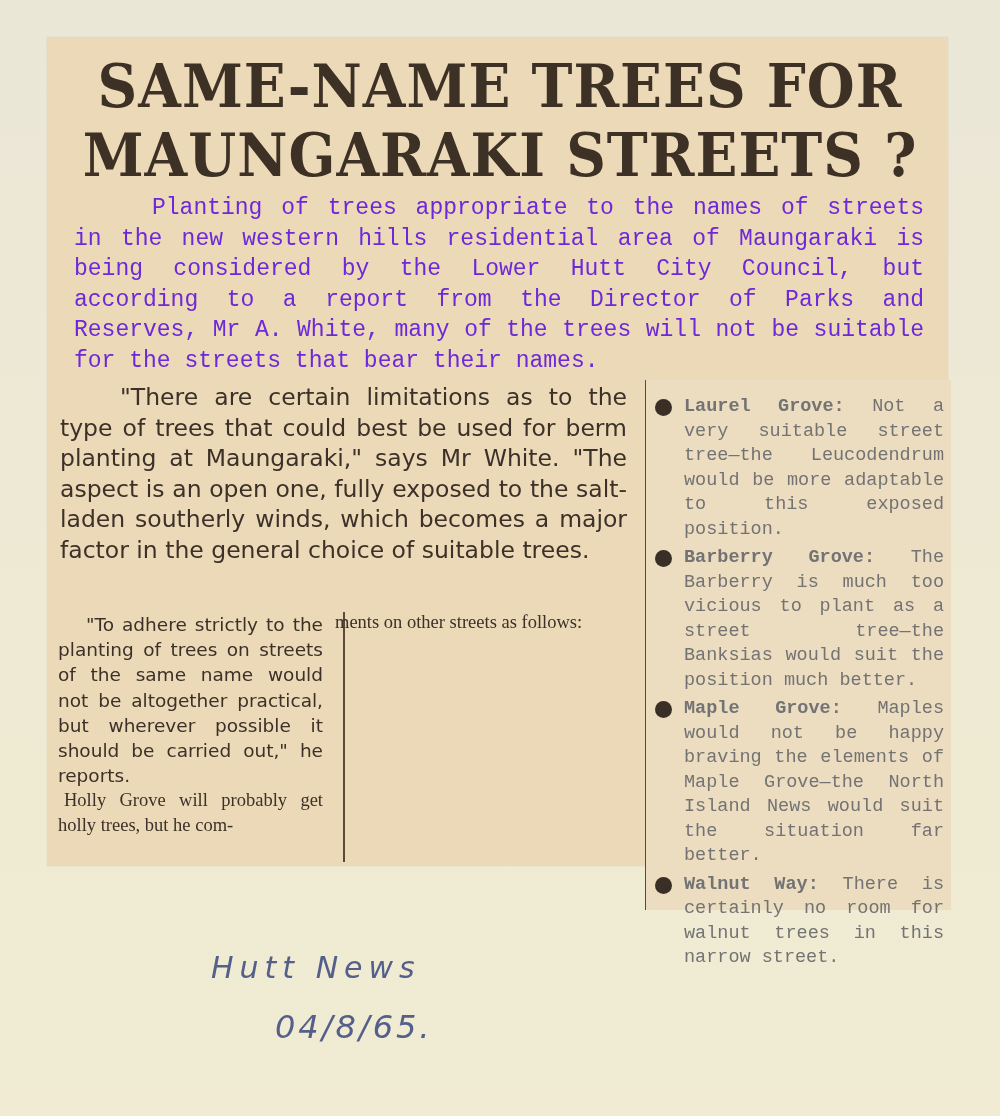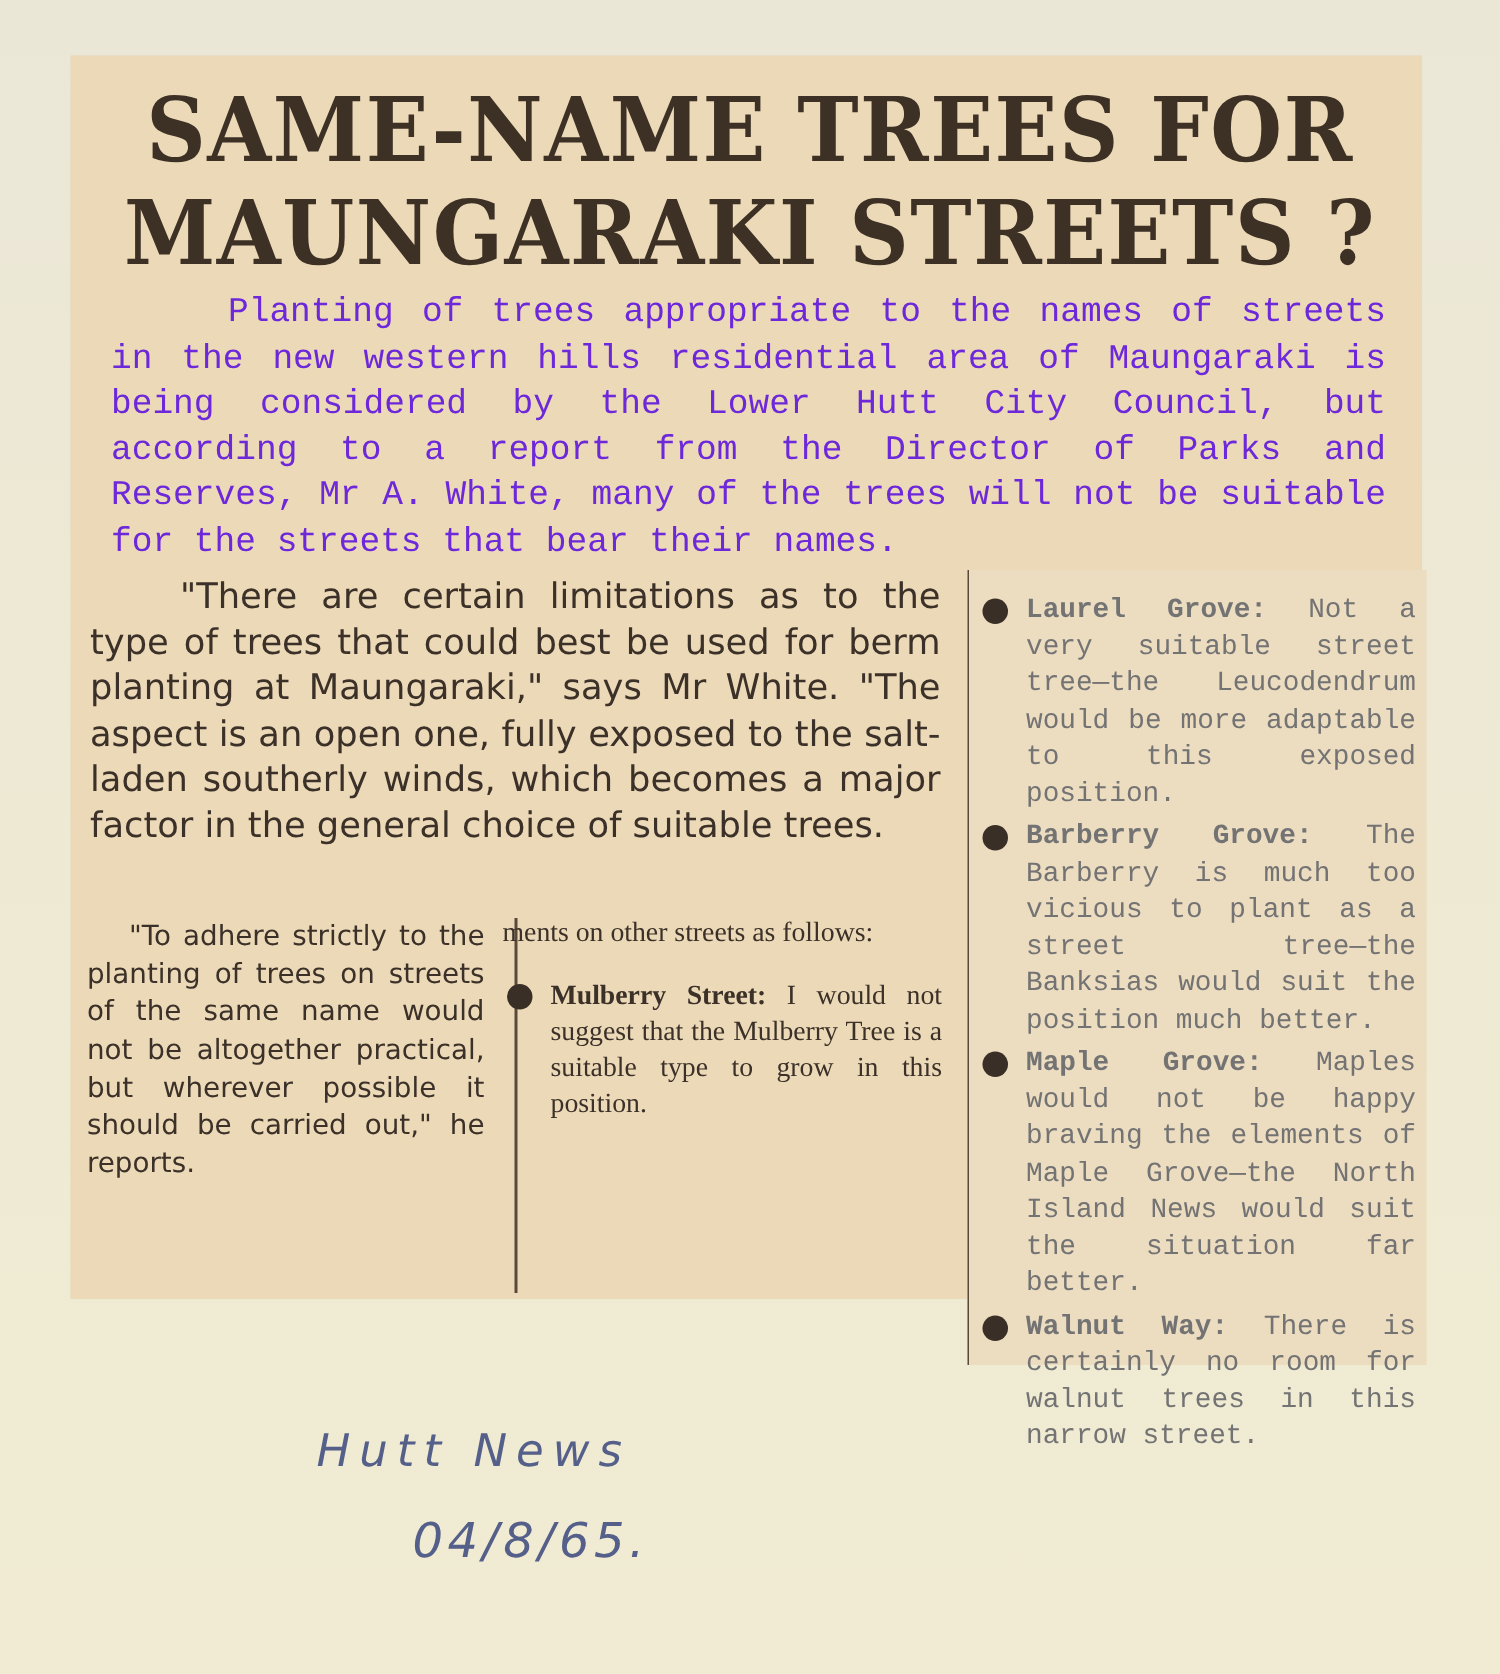--- a/index.html
+++ b/index.html
@@ -49,32 +49,28 @@
   <div>SAME-NAME TREES FOR</div>
   <div>MAUNGARAKI STREETS ?</div>
 </div>
 
 <div class="lede"><span class="indent"></span><span>Planting of trees appropriate to the names of streets in the new western hills residential area of Maungaraki is being considered by the Lower Hutt City Council, but according to a report from the Director of Parks and Reserves, Mr A. White, many of the trees will not be suitable for the streets that bear their names.</span></div>
 
 <div class="quote1"><span class="indent"></span><span>"There are certain limitations as to the type of trees that could best be used for berm planting at Maungaraki," says Mr White. "The aspect is an open one, fully exposed to the salt-laden southerly winds, which becomes a major factor in the general choice of suitable trees.</span></div>
 
 <div class="col-left">
   <div><span class="indent"></span><span>"To adhere strictly to the planting of trees on streets of the same name would not be altogether practical, but wherever possible it should be carried out," he reports.</span></div>
+  <div class="serif"><span style="display:inline-block;width:6px"></span><span>Holly Grove will probably get holly trees, but he com-</span></div>
 </div>
 
 <div class="col-div"></div>
 
 <div class="col-mid">
   <div>ments on other streets as follows:</div>
   <div class="mid-items">
-    <div class="item">
-      <span class="bullet"></span>
-      <b>Mulberry Street:</b>
-      <span>I would not suggest that the Mulberry Tree is a suitable type to grow in this position.</span>
-    </div>
   </div>
 </div>
 
 <div class="col-right">
   <div class="item">
     <span class="bullet"></span>
     <b>Laurel Grove:</b>
     <span>Not a very suitable street tree—the Leucodendrum would be more adaptable to this exposed position.</span>
   </div>
   <div class="item">

